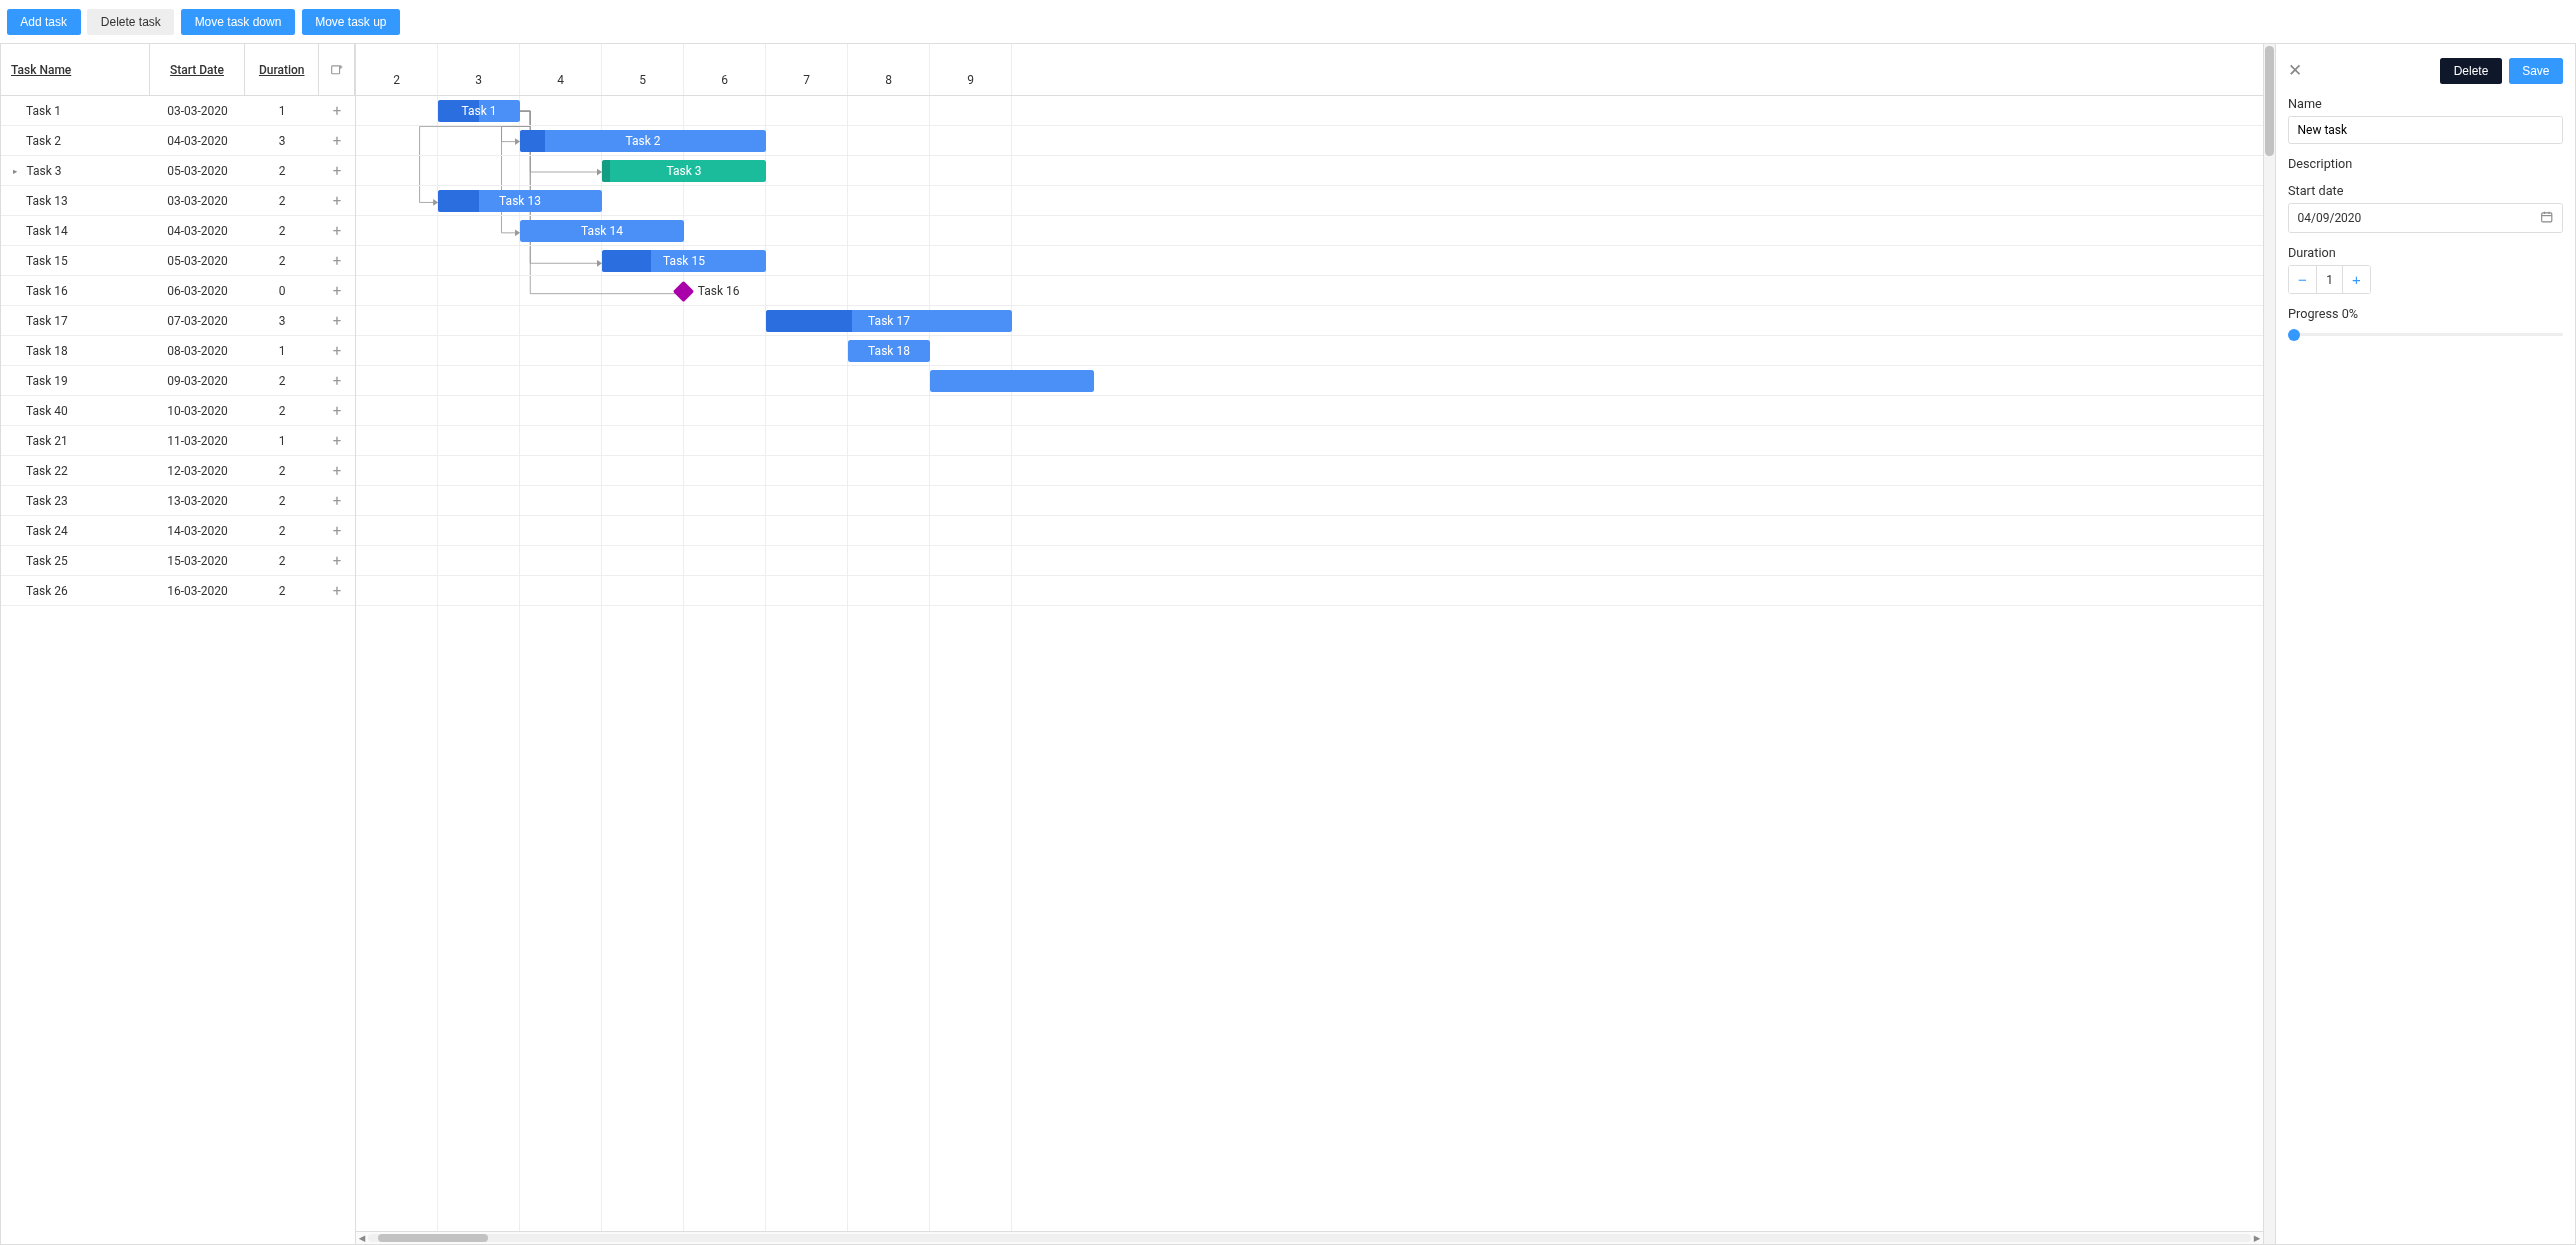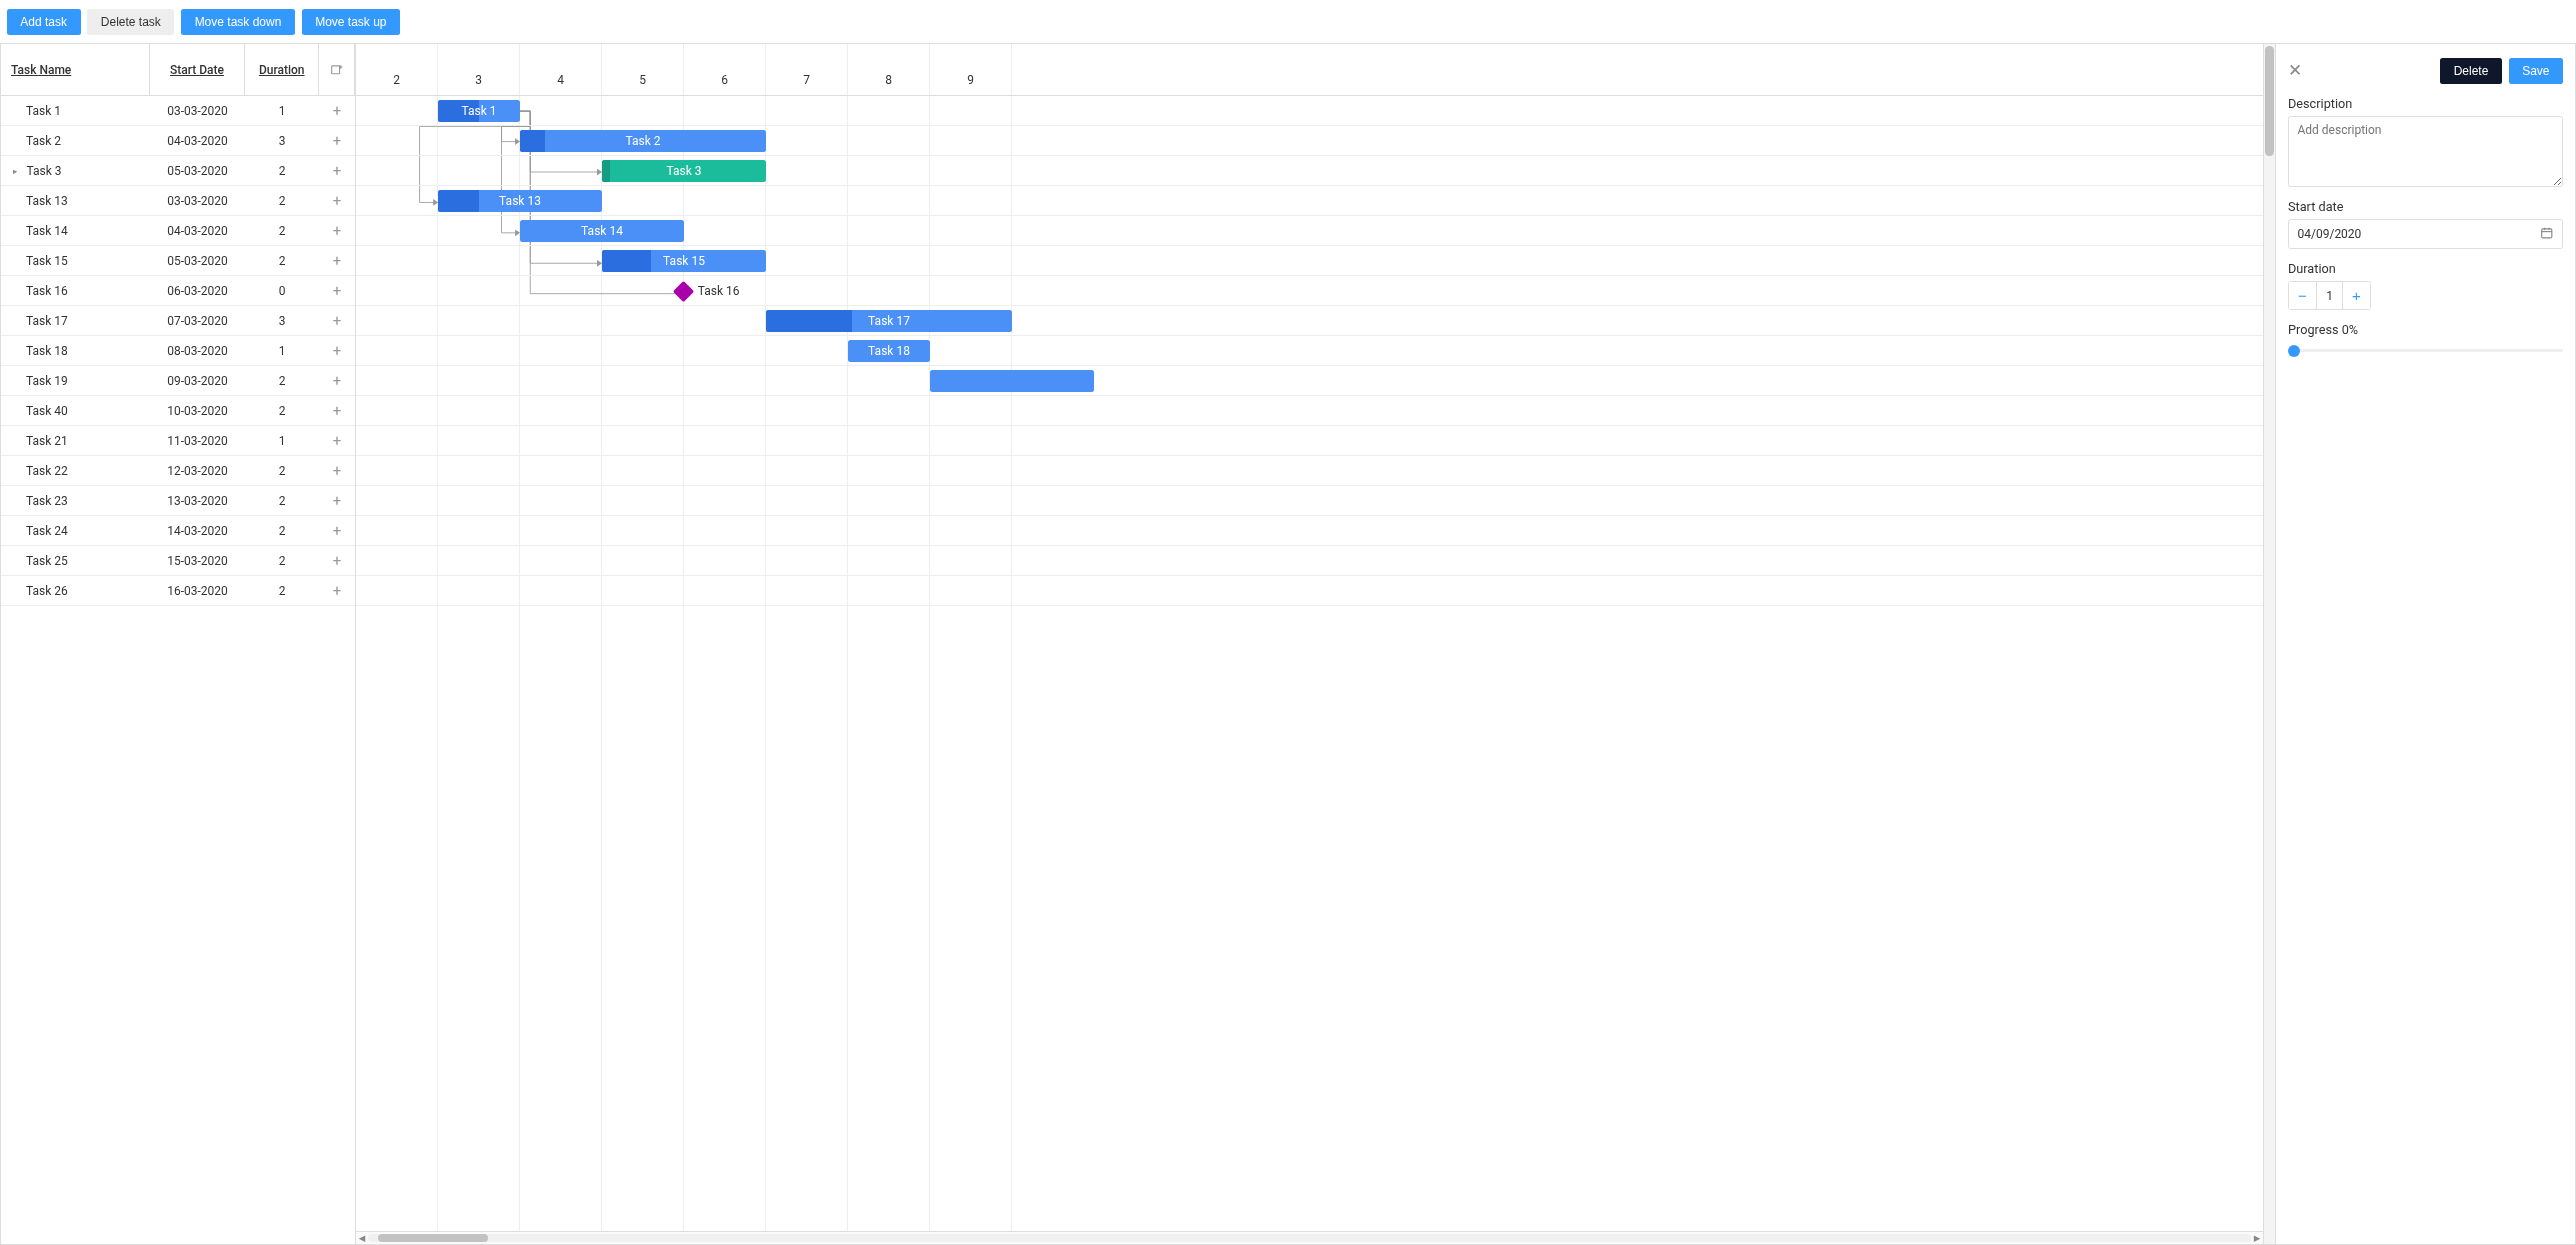--- a/index.html
+++ b/index.html
@@ -485,24 +485,27 @@
       <div class="vscroll-thumb"></div>
     </div>
 
     <div class="panel">
       <div class="panel-hd">
         <span class="close">✕</span>
         <button class="btn btn-danger">Delete</button>
         <button class="btn btn-primary">Save</button>
       </div>
 
+      <div class="field">
+        <label>Name</label>
+        <input type="text" value="New task" style="">
+      </div>
 
       <div class="field">
         <label>Description</label>
-        <textarea placeholder="Add description" style=""></textarea>
       </div>
 
 
       <div class="field">
         <label>Start date</label>
         <div class="date">
           <span>04/09/2020</span>
           <span class="cal-icon">
             <svg width="13.5" height="13.5" viewBox="0 0 24 24" fill="none" stroke="currentColor" stroke-width="2">
                 <rect x="3" y="5" width="18" height="16" rx="2"></rect>

